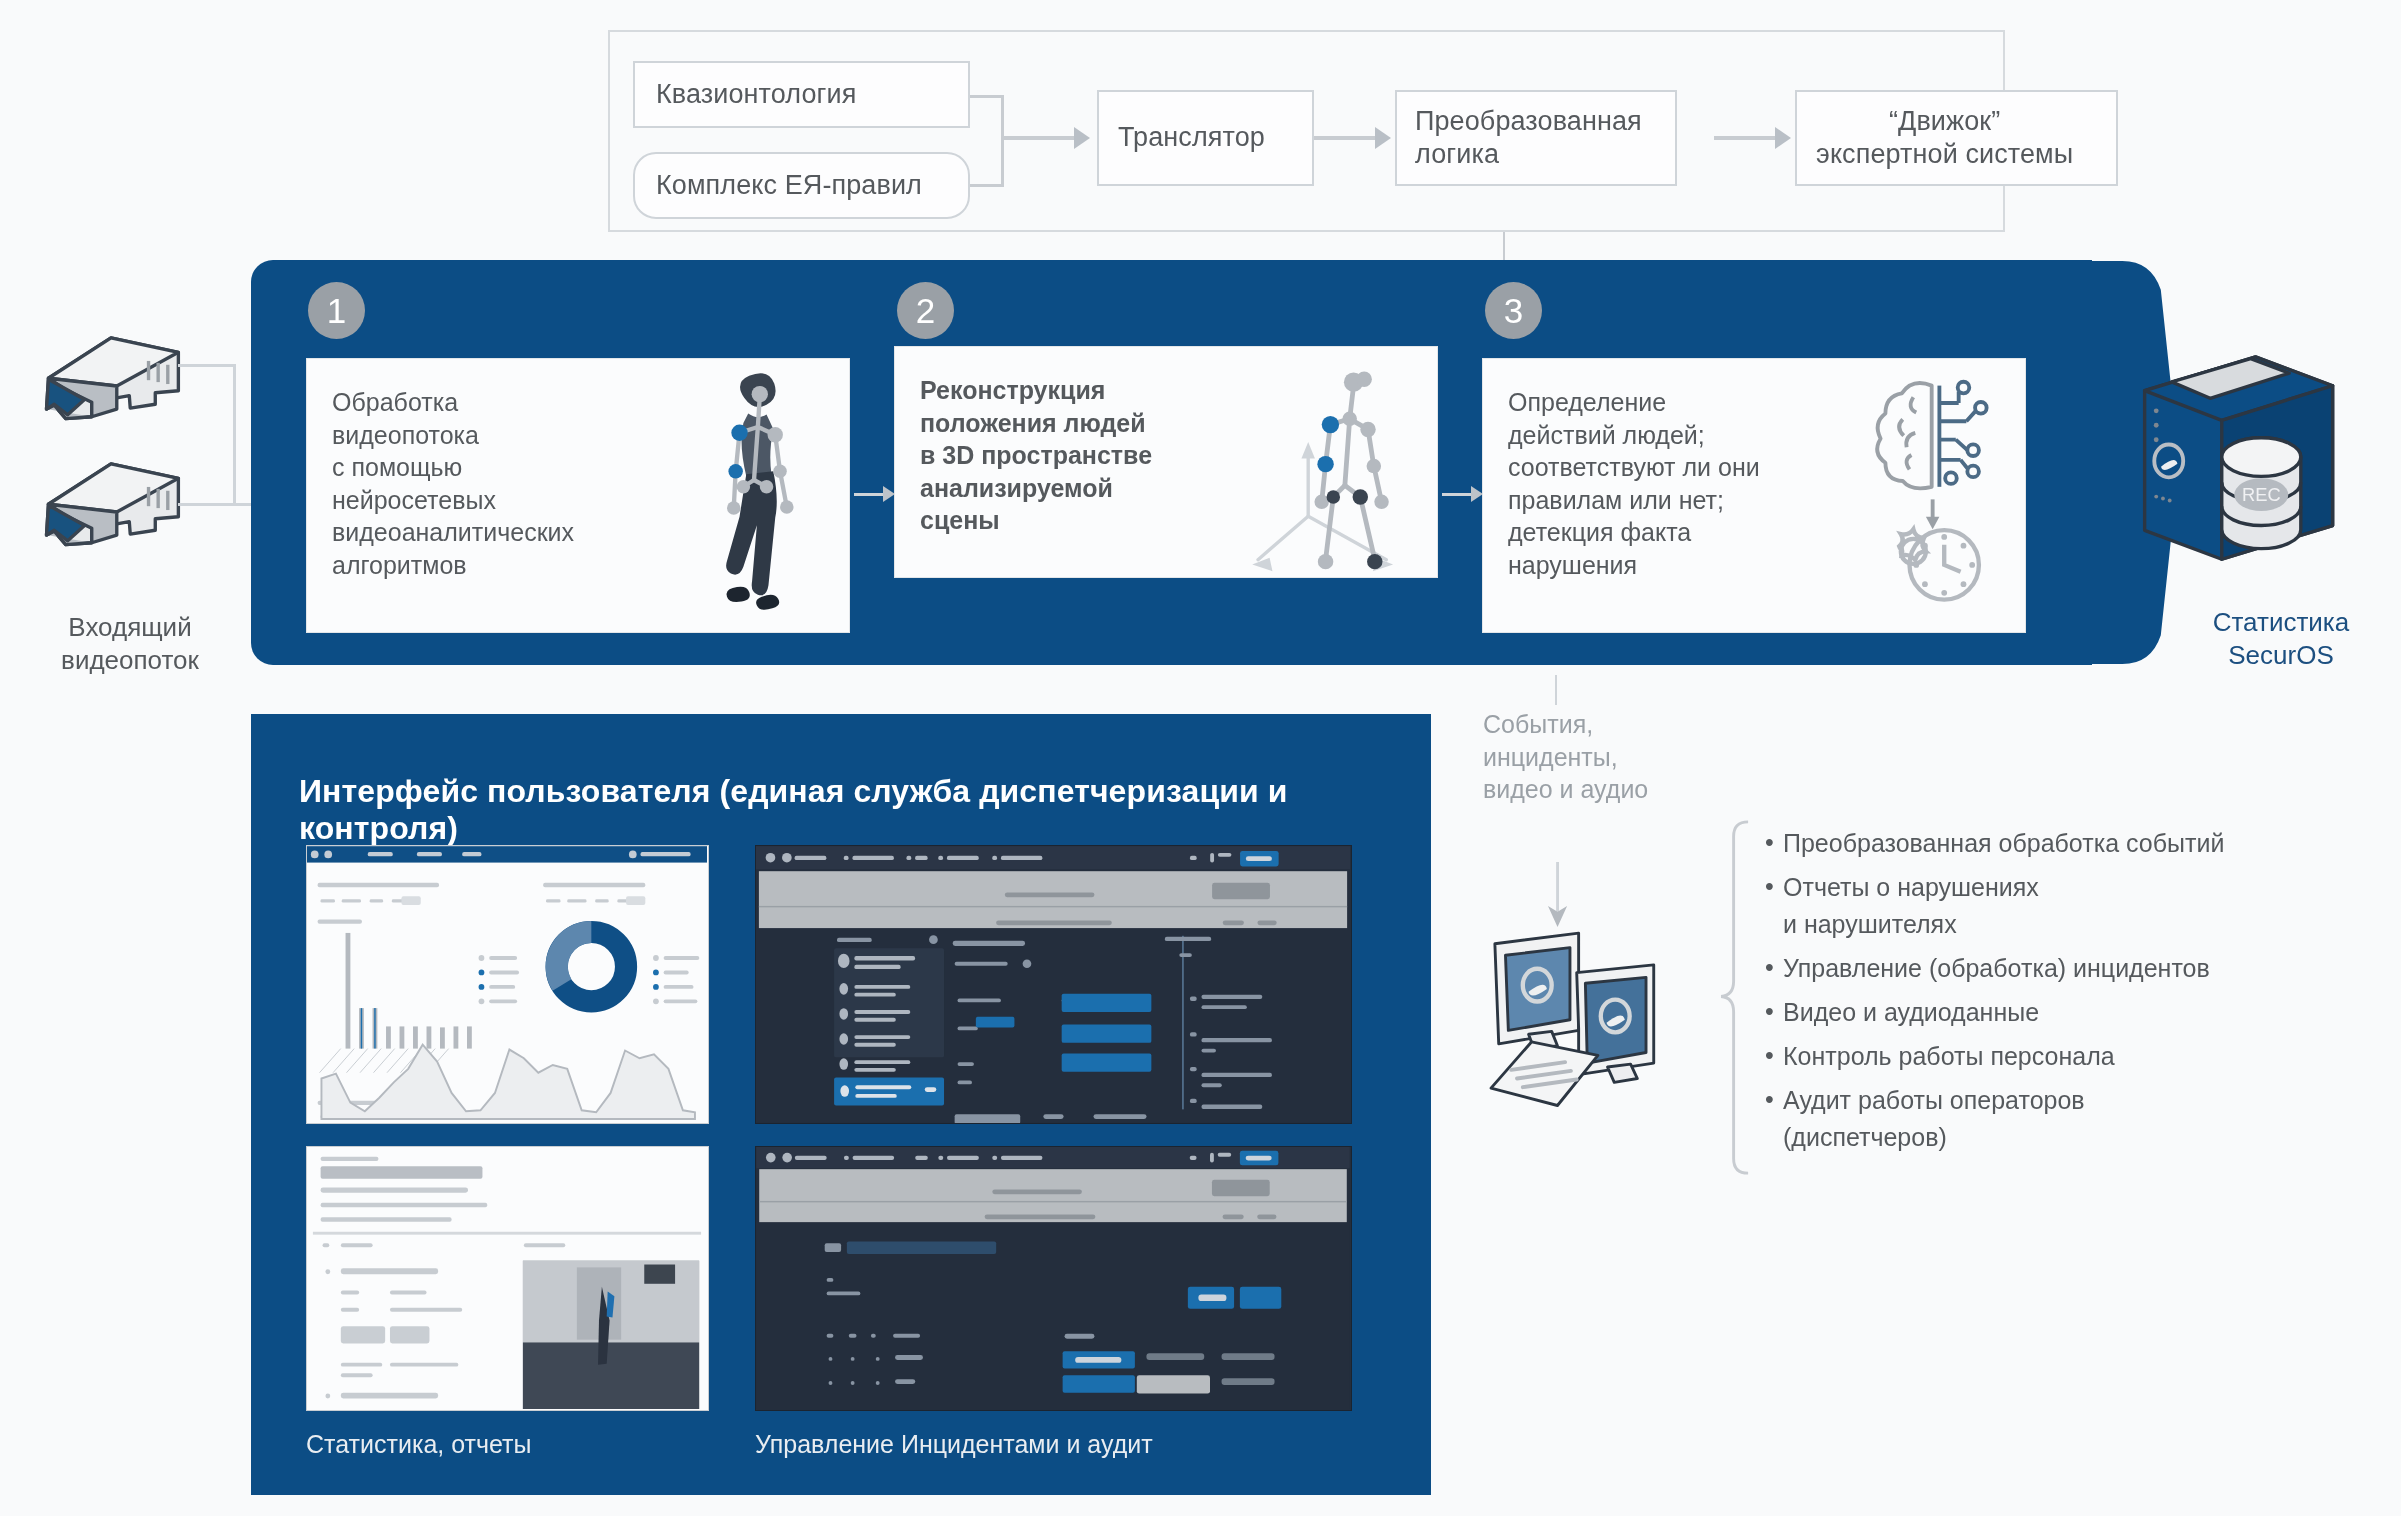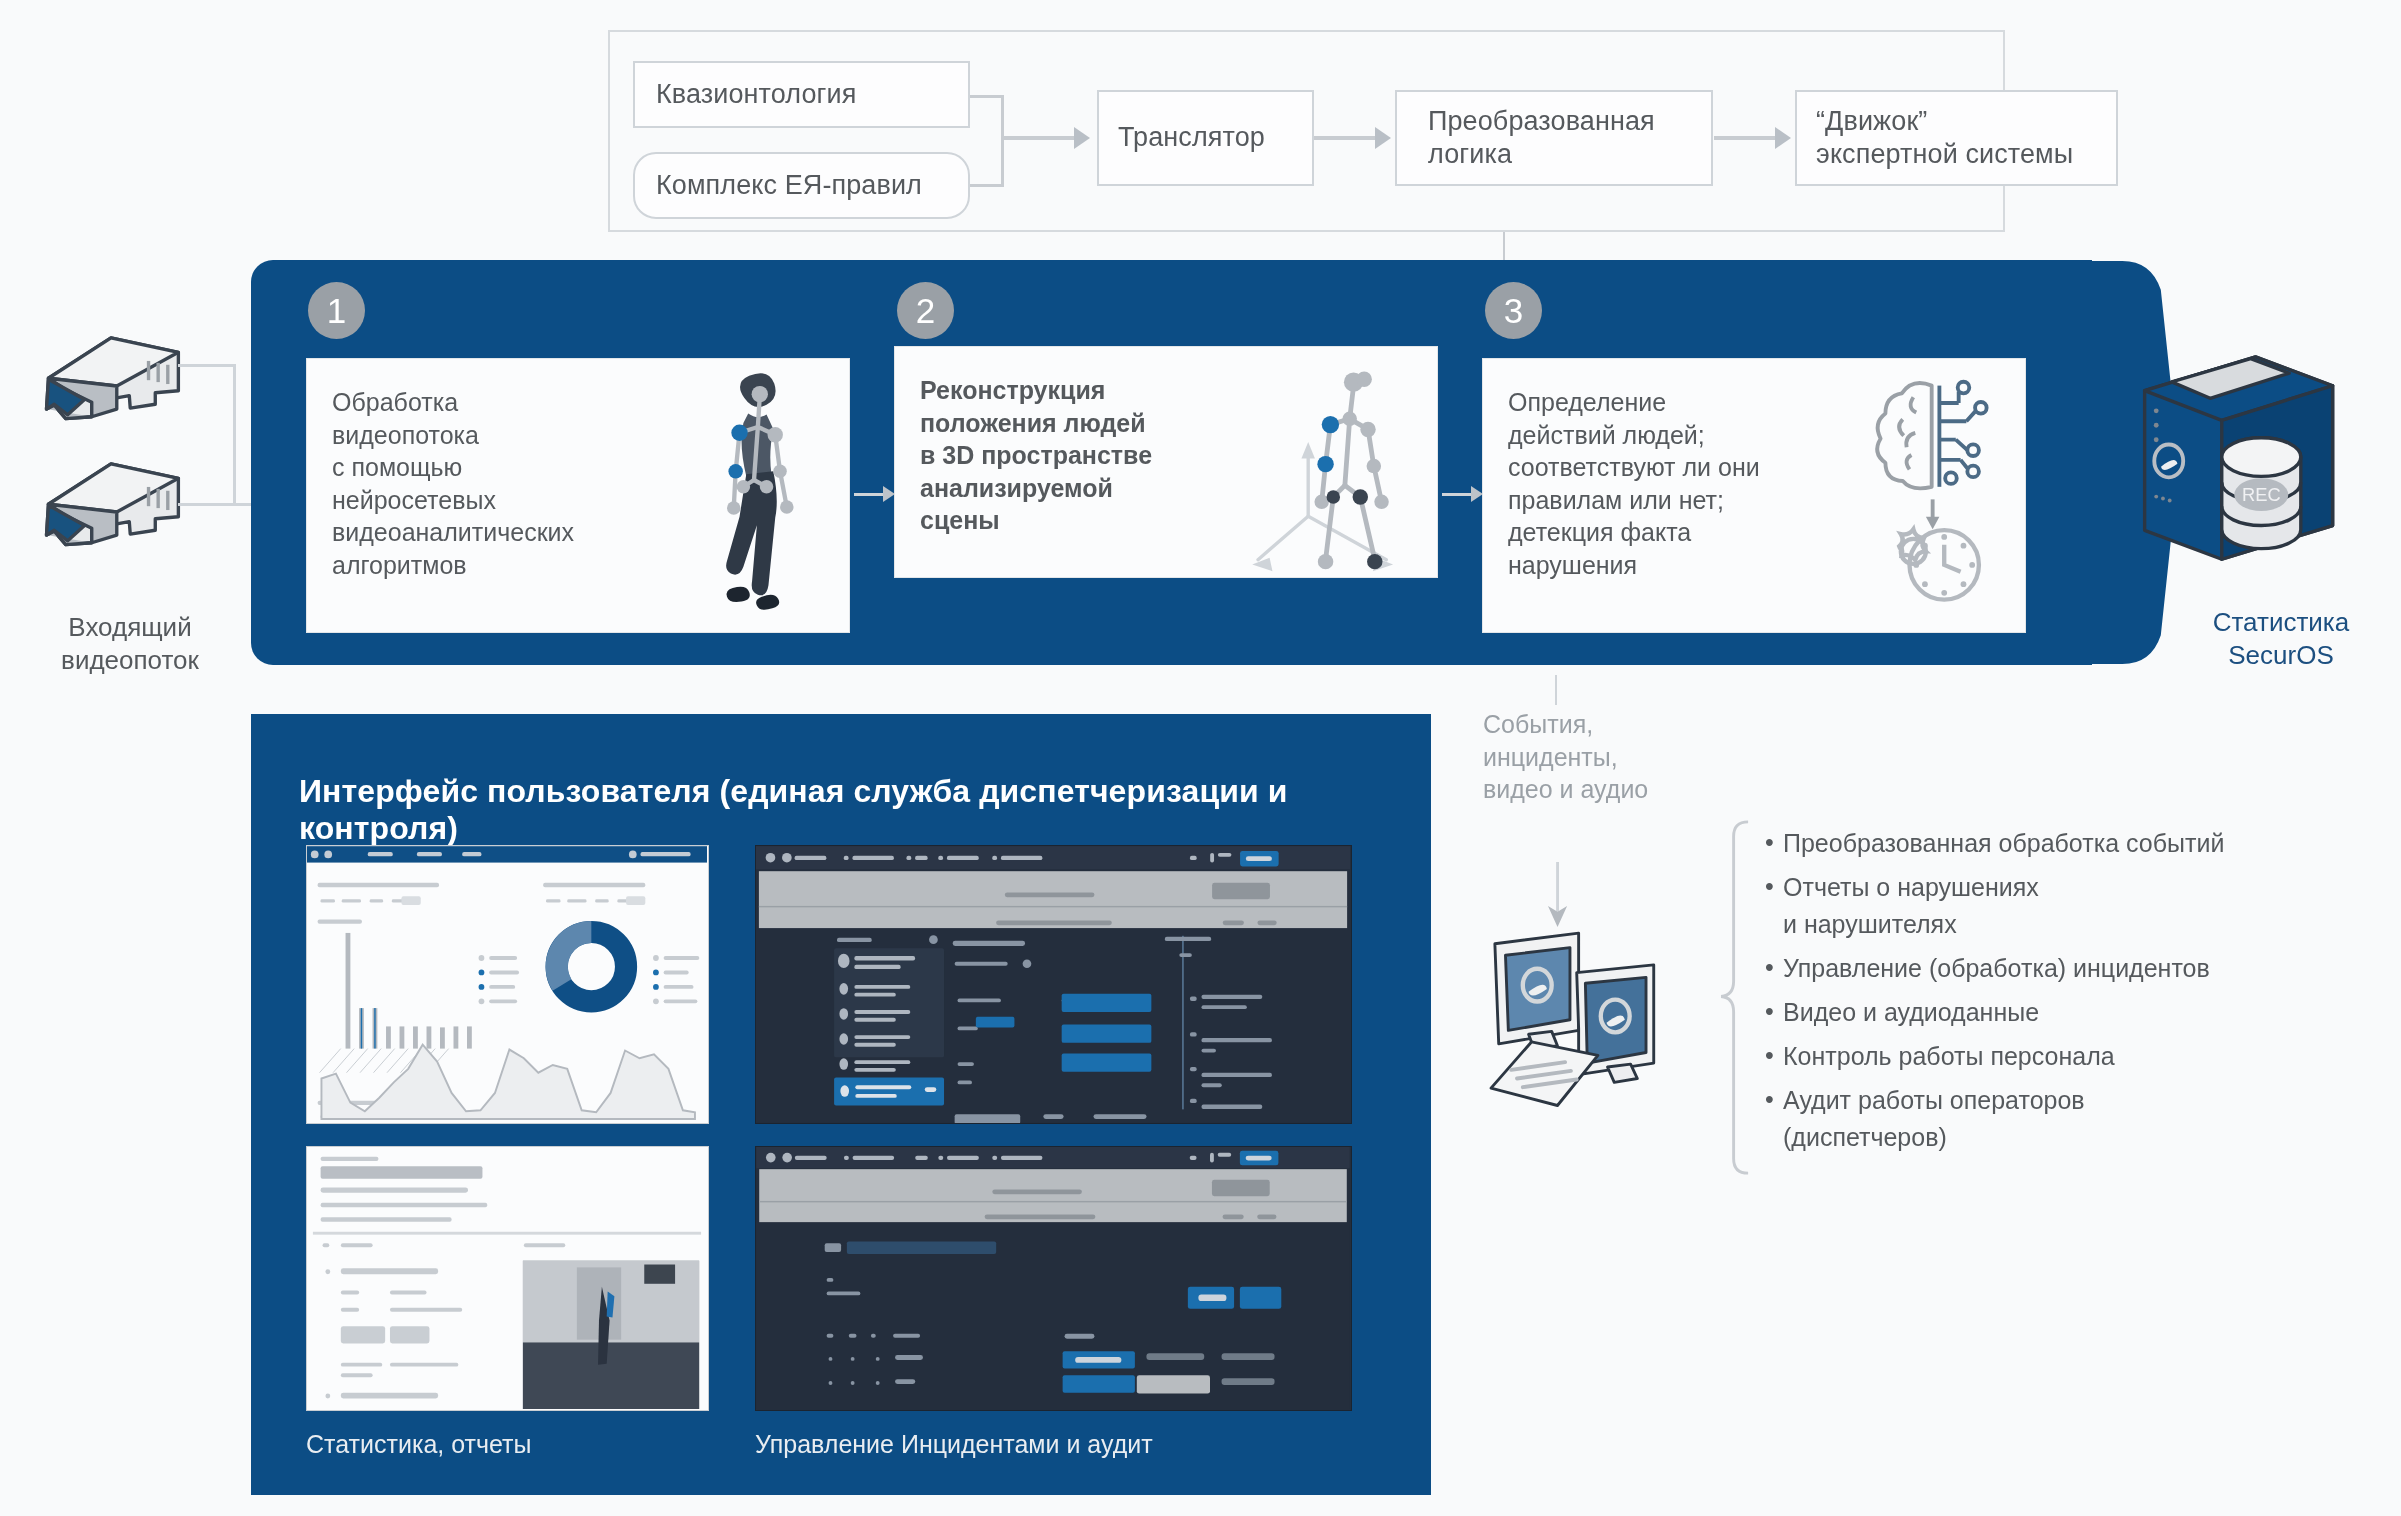--- a/index.html
+++ b/index.html
@@ -19,23 +19,23 @@
     border:2.4px solid #d6dade;background:#f9fafb;box-sizing:border-box;
   }
   .kb-box{
     position:absolute;border:2.4px solid #cfd4d9;background:#fdfdfe;
     box-sizing:border-box;display:flex;align-items:center;
     padding-left:21px;color:#55595d;font-size:27px;letter-spacing:0.1px;
   }
   #kb-quasi{left:23px;top:29px;width:337px;height:67px;}
   #kb-rules{left:23px;top:120px;width:337px;height:67px;border-radius:23px;}
   #kb-translator{left:487px;top:58px;width:217px;height:96px;padding-left:19px;}
-  #kb-logic{left:785px;top:58px;width:318px;height:96px;padding-left:31px;}
+  #kb-logic{left:785px;top:58px;width:282px;height:96px;padding-left:18px;}
   #kb-engine{left:1185px;top:58px;width:328px;height:96px;padding-left:19px;}
-  #kb-engine{width:323px;}
+  #kb-engine{width:323px;text-align:center;}
   .kb-box.two-line{align-items:center;line-height:1.24;}
 
   
   #kb-merge{left:360px;top:63px;width:34px;height:92px;}
   #kb-merge .v{position:absolute;left:31px;top:0;width:2.9px;height:92px;background:#c8ccd1;}
   #kb-merge .h1{position:absolute;left:0;top:0;width:34px;height:2.9px;background:#c8ccd1;}
   #kb-merge .h2{position:absolute;left:0;top:89px;width:34px;height:2.9px;background:#c8ccd1;}
 
   .arrow-r{position:absolute;height:3.9px;background:#c8ccd1;}
   .arrow-r:after{

